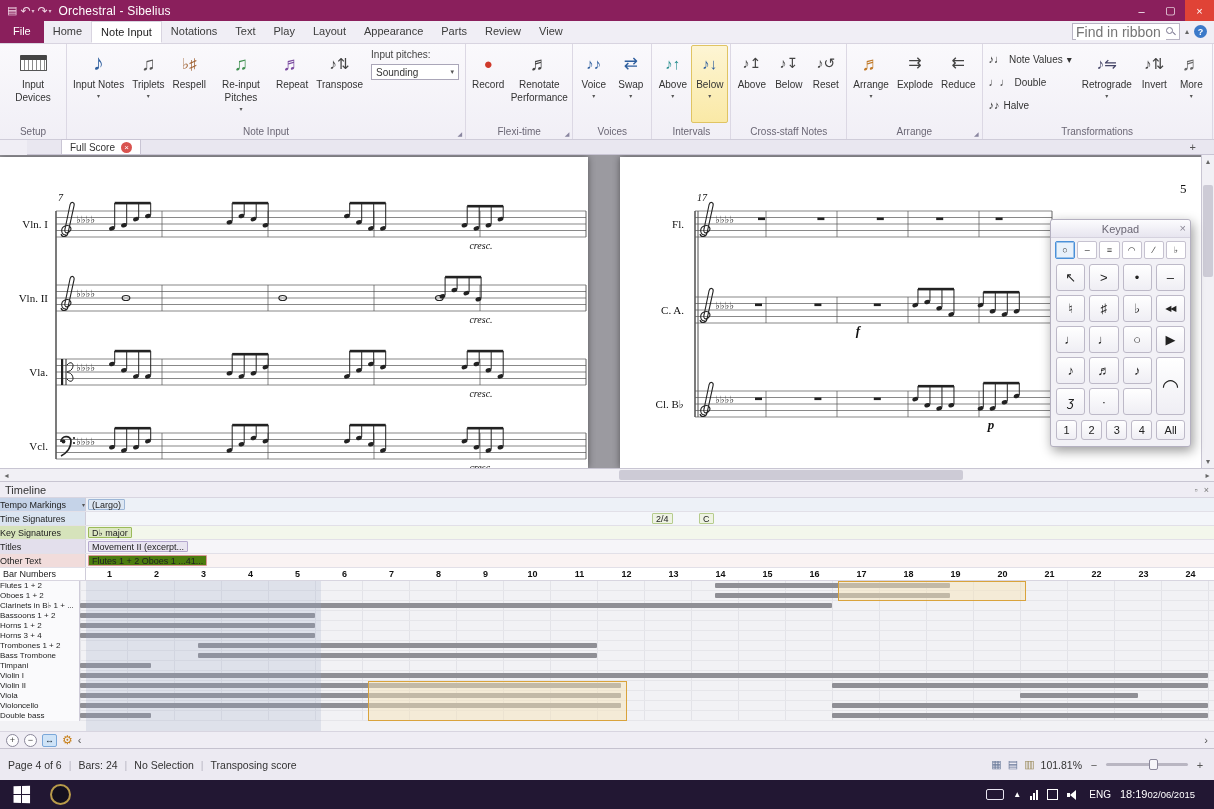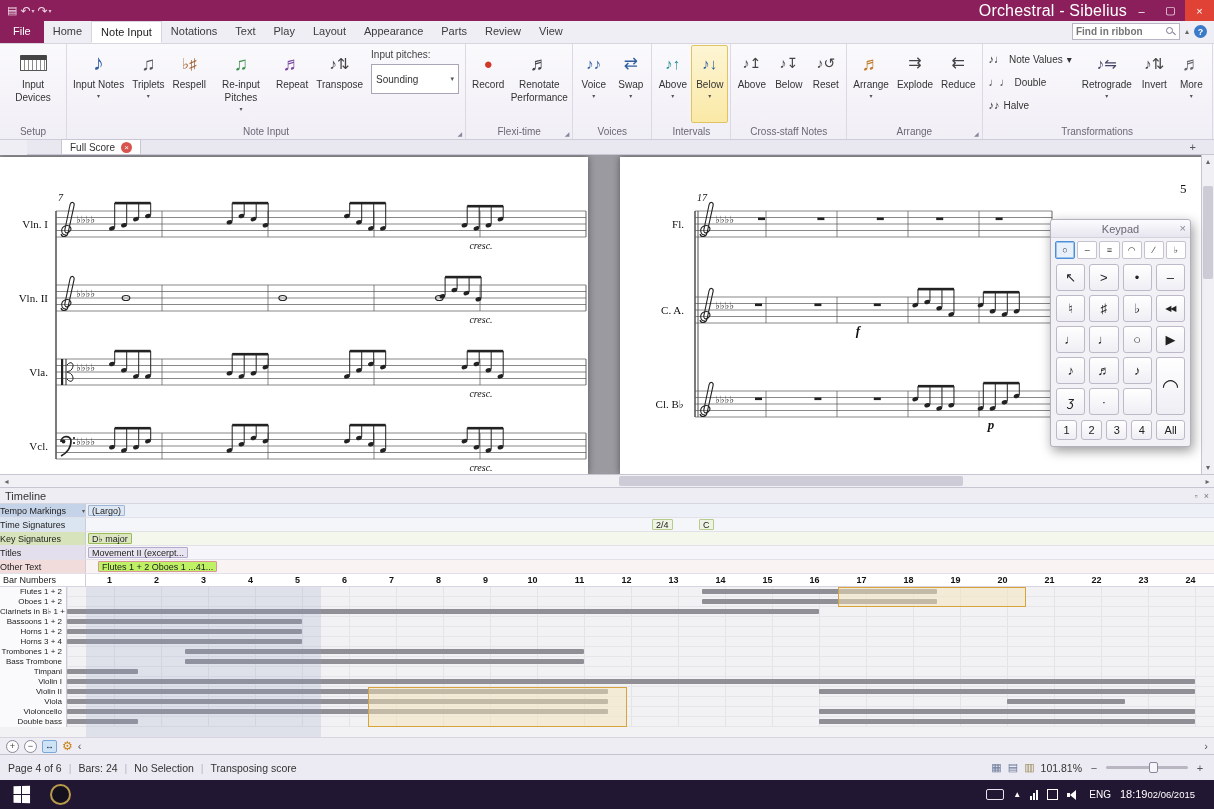--- a/index.html
+++ b/index.html
@@ -4,33 +4,33 @@
 <style>
 *{margin:0;padding:0;box-sizing:border-box;}
 html,body{width:1214px;height:809px;overflow:hidden;font-family:"Liberation Sans",sans-serif;}
 .app{width:1214px;height:809px;display:flex;flex-direction:column;background:#f0eef5;}
 
 
 .titlebar{height:21px;background:#8a1f5c;display:flex;align-items:center;color:#fff;flex:none;}
 .qat{display:flex;align-items:center;gap:3px;padding:0 7px;}
 .qbtn{display:flex;align-items:center;color:#f2d8e6;cursor:default;}
 .qbtn .qcaret{font-size:6px;margin-left:1px;color:#e2bcd2;}
-.title{flex:1;text-align:right;font-size:16px;letter-spacing:.2px;}
+.title{flex:1;text-align:left;font-size:12px;letter-spacing:.2px;}
 .win-controls{display:flex;height:21px;}
 .win-btn{width:29px;height:21px;display:flex;align-items:center;justify-content:center;font-size:11px;color:#fff;}
 .win-btn.close{background:#e04336;}
 
 
 .tabrow{height:23px;display:flex;align-items:flex-end;background:#f0eef5;border-bottom:1px solid #d8d4e0;flex:none;}
 .file-tab{background:#8a1f5c;color:#fff;font-size:11px;padding:4px 13px;height:22px;}
 .rtab{font-size:11px;padding:4px 9px;height:22px;color:#3b3b3b;white-space:nowrap;}
 .rtab.active{background:#fff;border:1px solid #d8d4e0;border-bottom:1px solid #fff;color:#222;}
 .tab-right{margin-left:auto;display:flex;align-items:center;gap:5px;padding:0 7px 3px 0;}
 .searchbox{width:108px;height:17px;border:1px solid #b8b4c4;background:#fff;display:flex;align-items:center;padding:0 3px;}
-.searchbox input{border:none;outline:none;flex:1;font-size:10px;color:#555;width:80px;font-family:"Liberation Sans",sans-serif;font-weight:bold;}
+.searchbox input{border:none;outline:none;flex:1;font-size:14px;color:#555;width:80px;font-family:"Liberation Sans",sans-serif;}
 .icon-mag{width:10px;height:10px;position:relative;display:inline-block;flex:none;}
 .icon-mag::before{content:'';position:absolute;left:0;top:0;width:5px;height:5px;border:1.4px solid #7a7790;border-radius:50%;}
 .icon-mag::after{content:'';position:absolute;left:6px;top:6px;width:4px;height:1.4px;background:#7a7790;transform:rotate(45deg);}
 .collapse-chev{font-size:8px;color:#666;}
 .help-circle{width:13px;height:13px;border-radius:50%;background:#3b79c9;color:#fff;font-size:9px;display:flex;align-items:center;justify-content:center;font-weight:bold;}
 
 
 .ribbon{height:96px;background:linear-gradient(#faf9fc,#f1eff6);display:flex;border-bottom:1px solid #cfccd9;flex:none;overflow:hidden;}
 .rgroup{display:flex;flex-direction:column;border-right:1px solid #dcd8e4;padding:1px 2px 0;flex:none;}
 .rgroup-body{flex:1;display:flex;align-items:flex-start;}
@@ -38,21 +38,21 @@
 .launcher{position:absolute;right:1px;bottom:2px;font-size:6px;color:#8a86a0;}
 .rbtn{display:flex;flex-direction:column;align-items:center;padding:2px 3px 0;min-width:37px;max-width:62px;height:78px;border:1px solid transparent;}
 .rbtn .ricon{height:30px;display:flex;align-items:center;justify-content:center;}
 .rbtn .rlabel{font-size:10px;color:#333;text-align:center;line-height:13px;}
 .rbtn .ddc{font-size:6px;color:#555;margin-top:1px;}
 .rbtn.active{background:linear-gradient(#fdf5d4,#fae9a6);border:1px solid #e0c463;border-radius:2px;}
 .smallcol{display:flex;flex-direction:column;justify-content:flex-start;padding-top:3px;margin-right:2px;}
 .sbtn{display:flex;align-items:center;gap:4px;height:23px;font-size:10px;color:#333;padding:0 4px;white-space:nowrap;}
 .pitchcol{display:flex;flex-direction:column;padding:4px 4px 0;gap:4px;}
 .pitchlabel{font-size:10px;color:#444;}
-.pitchselect{width:88px;height:30px;background:#fff;border:1px solid #aaa6b8;display:flex;align-items:center;justify-content:space-between;padding:0 4px;font-size:10px;color:#333;}
+.pitchselect{width:88px;height:16px;background:#fff;border:1px solid #aaa6b8;display:flex;align-items:center;justify-content:space-between;padding:0 4px;font-size:10px;color:#333;}
 .pitchselect .pcaret{font-size:7px;color:#555;}
 .ric{display:inline-flex;align-items:center;justify-content:center;line-height:1;}
 .icon-piano{display:inline-block;width:27px;height:16px;background:repeating-linear-gradient(to right,#fff 0 3px,#8c8c8c 3px 4px);border:1px solid #555;border-top:5px solid #444;border-radius:1px;}
 
 
 .doctabs{height:15px;background:#e9e7f0;display:flex;align-items:flex-end;border-bottom:1px solid #c9c5d4;flex:none;padding-left:34px;margin-left:27px;}
 .doctab{background:#fff;border:1px solid #c9c5d4;border-bottom:none;font-size:10px;color:#333;display:flex;align-items:center;gap:6px;padding:1px 8px;height:15px;}
 .doc-close{width:11px;height:11px;border-radius:50%;background:#d9534f;color:#fff;font-size:8px;display:flex;align-items:center;justify-content:center;}
 .doc-add{margin-left:auto;margin-right:18px;font-size:11px;color:#555;align-self:center;}
 
@@ -92,34 +92,34 @@
 .tl-label{width:86px;flex:none;font-size:9px;color:#222;display:flex;align-items:center;padding:0 0;border-right:1px solid #cfccd9;white-space:nowrap;overflow:hidden;}
 .tl-label .ddm{margin-left:auto;font-size:6px;color:#555;}
 .tl-track{flex:1;position:relative;}
 .tl-chip{position:absolute;top:1px;height:11px;border:1px solid;border-radius:1px;font-size:9px;line-height:10px;padding:0 3px;white-space:nowrap;color:#222;}
 .tl-barnums{display:flex;height:13px;border-bottom:1px solid #d8d5e0;background:#fff;}
 .tl-bn-label{width:86px;flex:none;font-size:9px;color:#222;display:flex;align-items:center;padding:0 3px;border-right:1px solid #cfccd9;}
 .tl-bn-track{flex:1;display:flex;}
 .tl-bn{width:47px;flex:none;text-align:center;font-size:9px;font-weight:bold;color:#111;line-height:13px;}
 .tl-gridwrap{position:relative;height:150px;background:#f2f2f5;}
 .tl-irow{display:flex;height:10px;}
-.tl-ilabel{width:67px;flex:none;font-size:8px;color:#222;text-align:right;padding-right:4px;line-height:10px;border-right:1px solid #cfccd9;white-space:nowrap;overflow:hidden;background:#fafafc;}
+.tl-ilabel{width:80px;flex:none;font-size:8px;color:#222;text-align:left;padding-right:4px;line-height:10px;border-right:1px solid #cfccd9;white-space:nowrap;overflow:hidden;background:#fafafc;}
 .tl-itrack{flex:1;position:relative;border-bottom:1px solid #e6e6ea;background-image:repeating-linear-gradient(to right,#e3e3e8 0 1px,transparent 1px 47px);}
 .tl-seg{position:absolute;top:2px;height:5px;background:#8f8f95;border-radius:1px;}
 .tl-view{position:absolute;background:rgba(150,165,195,.22);z-index:2;}
 .tl-sel{position:absolute;border:1px solid #d9a33c;background:rgba(246,227,185,.5);z-index:3;}
 .tl-footer{height:17px;display:flex;align-items:center;gap:5px;padding:0 6px;background:#efedf4;border-top:1px solid #d8d5e0;}
 .cbtn{width:13px;height:13px;border-radius:50%;border:1px solid #8a879a;background:#fdfdfe;font-size:9px;line-height:11px;text-align:center;color:#444;}
 .fitbtn{width:15px;height:13px;border:1px solid #7aa7d9;background:#cfe3f7;font-size:9px;line-height:11px;text-align:center;color:#234;border-radius:2px;}
 .gear{font-size:12px;color:#c8801a;}
 .tl-chev{font-size:11px;color:#555;}
 .tl-chev.right{margin-left:auto;}
 
 
-.statusbar{height:26px;flex:none;background:#eceaf2;border-top:1px solid #c5c2cf;display:flex;align-items:center;font-size:10.5px;color:#333;padding:0 8px;}
+.statusbar{height:32px;flex:none;background:#eceaf2;border-top:1px solid #c5c2cf;display:flex;align-items:center;font-size:10.5px;color:#333;padding:0 8px;}
 .sb-sep{color:#b9b6c2;margin:0 7px;}
 .sb-right{margin-left:auto;display:flex;align-items:center;gap:6px;}
 .sb-ic{font-size:11px;}
 .zoomslider{width:82px;height:3px;background:#b9b6c2;position:relative;border-radius:2px;}
 .zoomthumb{position:absolute;left:52%;top:-4px;width:9px;height:11px;background:#f6f5f9;border:1px solid #8a879a;border-radius:2px;}
 .zbtn{font-size:11px;color:#555;width:12px;text-align:center;}
 
 
 .taskbar{height:29px;flex:none;background:#221733;display:flex;align-items:center;color:#fff;}
 .tb-start{width:42px;height:100%;display:flex;align-items:center;justify-content:center;}
@@ -808,21 +808,21 @@
           </div>
           <div class="tl-track" style="background: rgb(246, 245, 249);">
             <div class="tl-chip" style="left: 2px; background: rgb(232, 228, 240); border-color: rgb(181, 168, 207);">Movement II  (excerpt...</div>
           </div>
         </div>
         <div class="tl-row">
           <div class="tl-label" style="background: rgb(241, 220, 219);">
             <span>Other Text</span>
           </div>
           <div class="tl-track" style="background: rgb(250, 243, 243);">
-            <div class="tl-chip" style="left: 12px; background: #bef264; border-color: rgb(217, 150, 148);">Flutes 1 + 2 Oboes 1 ...41...</div>
+            <div class="tl-chip" style="left: 2px; background: #4d7c0f; border-color: rgb(217, 150, 148);">Flutes 1 + 2 Oboes 1 ...41...</div>
           </div>
         </div>
       </div>
     <div class="tl-barnums">
       <div class="tl-bn-label">Bar Numbers</div>
       <div class="tl-bn-track">
           <span class="tl-bn">1</span>
           <span class="tl-bn">2</span>
           <span class="tl-bn">3</span>
           <span class="tl-bn">4</span>

